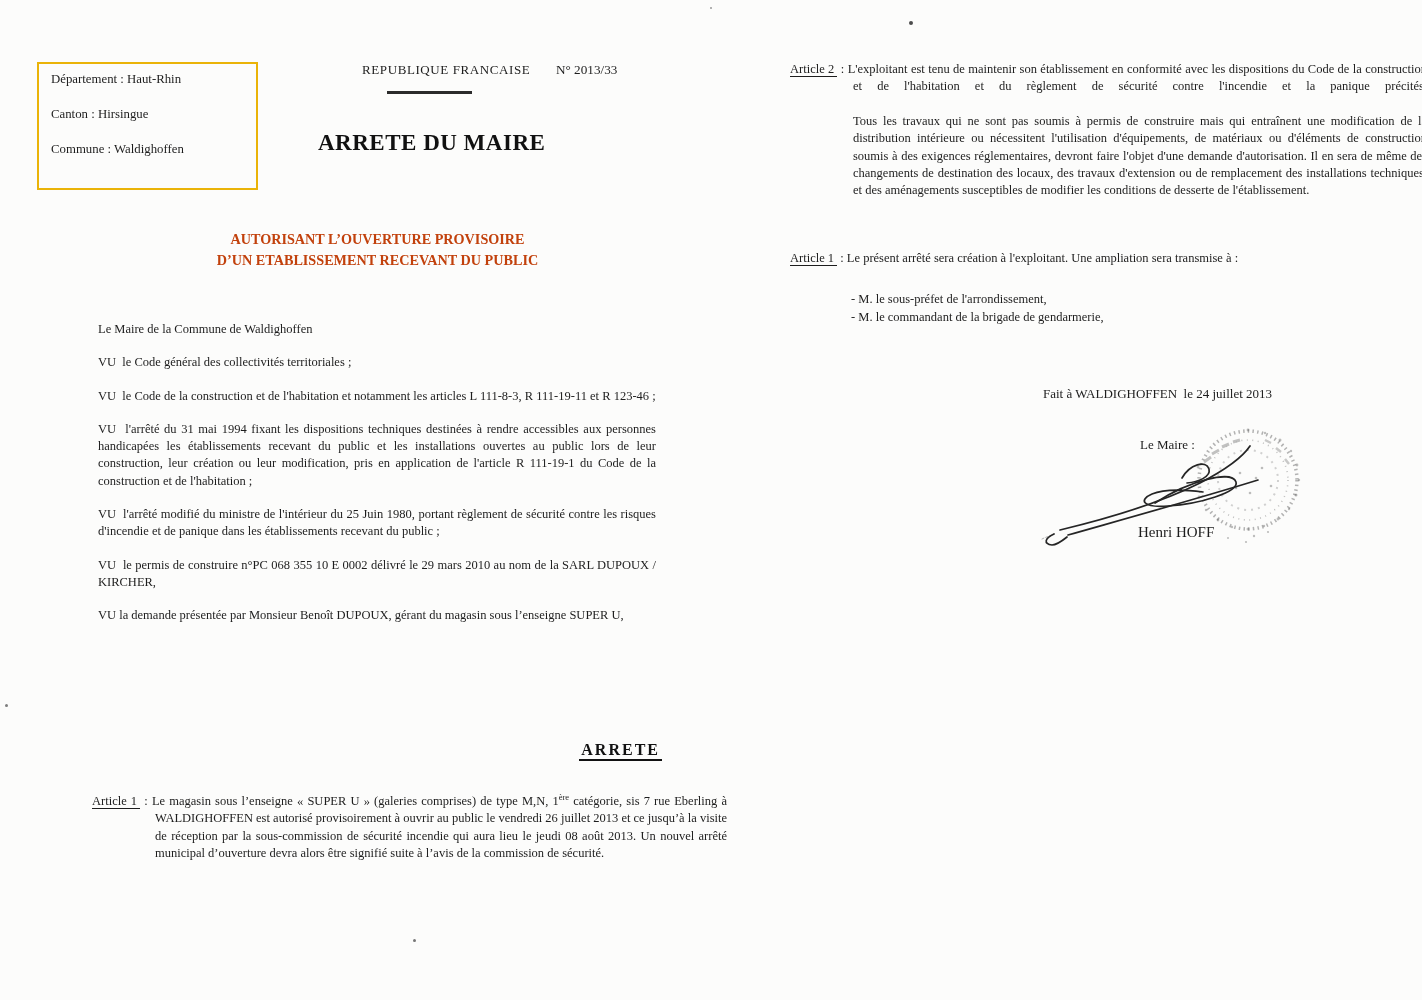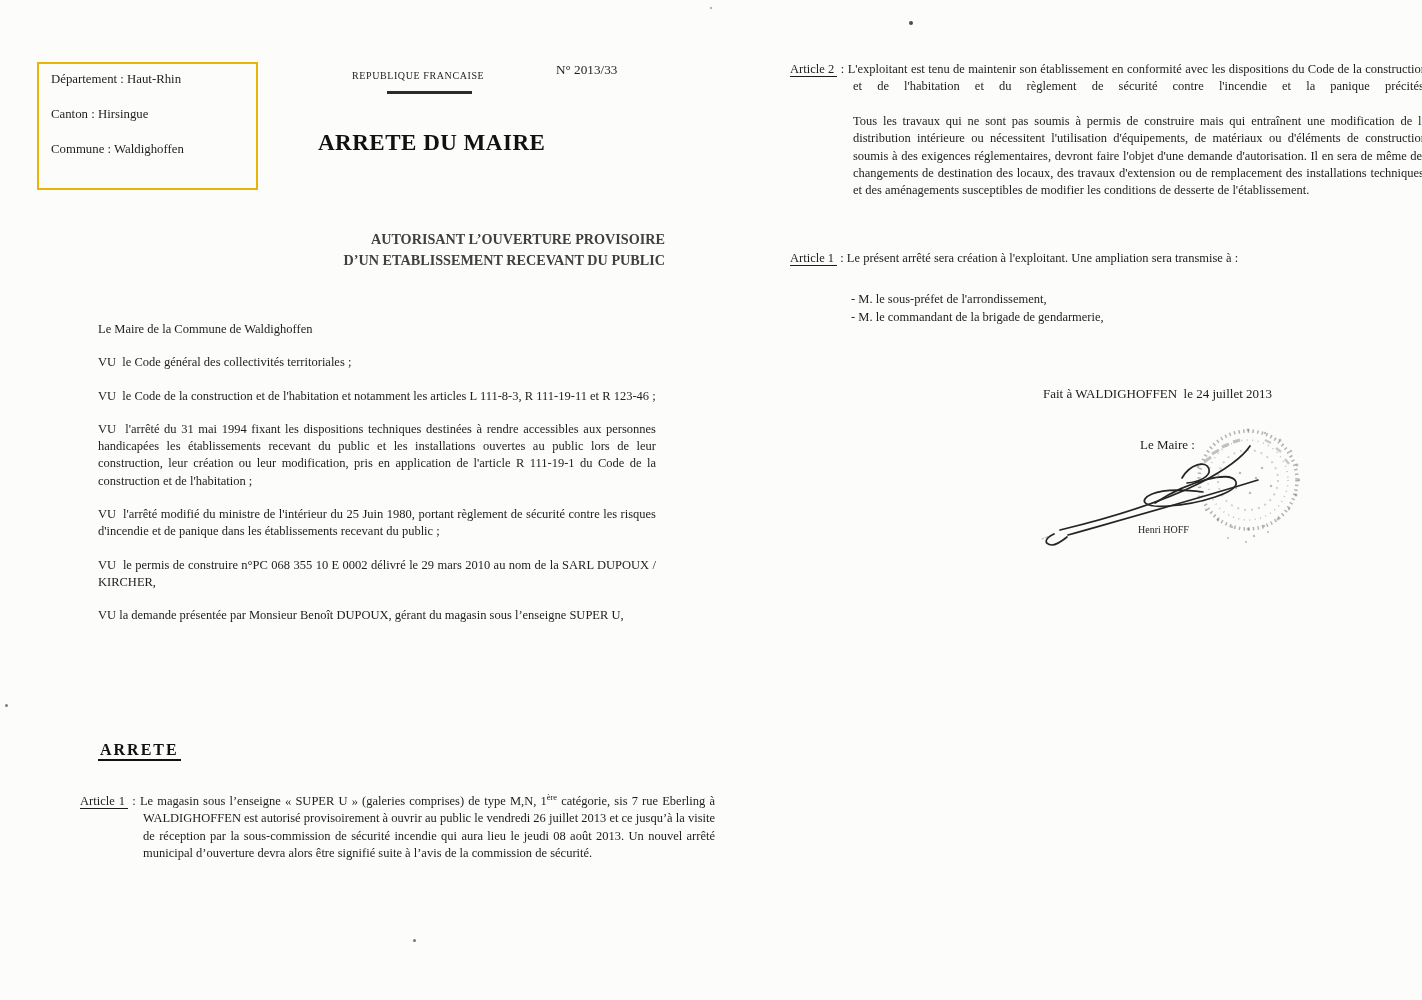--- a/index.html
+++ b/index.html
@@ -14,56 +14,56 @@
   .abs{position:absolute;}
   
   .idbox{
     left:37px;top:62px;width:199px;height:108px;
     border:2px solid #eab308;
     padding:8px 6px 8px 12px;
     font-size:12.8px;line-height:14px;
   }
   .idbox .idline{margin-bottom:21px;white-space:nowrap;}
   
-  .republique{left:352px;top:62px;font-size:10px;letter-spacing:.6px;white-space:nowrap;margin-top:8px;}
+  .republique{left:362px;top:62px;font-size:13px;letter-spacing:.6px;white-space:nowrap;}
   .numero{left:556px;top:62px;font-size:13.2px;white-space:nowrap;}
   .hrule{left:387px;top:91px;width:85px;height:3px;background:#2b2b2b;}
   .main-title{
     left:318px;top:129px;width:240px;
     font-size:24px;font-weight:bold;letter-spacing:.5px;
     white-space:nowrap;transform:scaleX(.96);transform-origin:left;
     color:#111;
   }
   .subtitle{
-    left:90px;top:229px;width:575px;text-align:right;
-    font-size:14.2px;font-weight:bold;line-height:21px;color:#404040;
+    left:90px;top:229px;width:575px;text-align:center;
+    font-size:14.2px;font-weight:bold;line-height:21px;color:#c2410c;
   }
   
   .preamble{left:82px;top:321px;width:574px;font-size:12.5px;line-height:17.3px;}
   .para{margin:0 0 16px 16px;}
   .just{text-align:justify;}
-  .decision-heading{left:98px;top:741px;width:575px;text-align:left;}
+  .decision-heading{left:87px;top:741px;width:575px;text-align:right;}
   .decision-heading .u2{
     font-size:16px;font-weight:bold;letter-spacing:2px;
     border-bottom:2.5px solid #111;padding:0 2px 1px 2px;color:#111;
   }
   .article{
     font-size:12.5px;line-height:17.3px;text-align:justify;
     padding-left:63px;text-indent:-63px;
   }
-  .a1{left:80px;top:793px;width:572px;}
+  .a1{left:92px;top:793px;width:572px;}
   .a2a{left:790px;top:61px;width:574px;text-align-last:justify;}
   .a2b{left:790px;top:113px;width:574px;text-indent:0;}
   .a3{left:790px;top:250px;width:574px;text-align:left;}
   .lbl .u{border-bottom:1.6px solid #1d1d1d;padding-right:3px;}
   sup.sup{font-size:8.5px;line-height:0;}
   .recipients{left:851px;top:291px;font-size:12.5px;line-height:17.5px;}
   .fait{left:1043px;top:386px;font-size:13px;white-space:nowrap;}
   .lemaire{left:1140px;top:437px;font-size:13px;white-space:nowrap;}
-  .henri{left:1138px;top:524px;font-size:10px;white-space:nowrap;}
+  .henri{left:1138px;top:524px;font-size:15px;white-space:nowrap;}
   .sigsvg{left:1040px;top:418px;}
   .speck{position:absolute;border-radius:50%;}
   .sp1{left:909px;top:21px;width:4px;height:4px;background:#4c4c4c;}
   .sp2{left:413px;top:939px;width:3px;height:3px;background:#767676;}
   .sp3{left:5px;top:704px;width:3px;height:3px;background:#7d7d7d;}
   .sp4{left:710px;top:7px;width:2px;height:2px;background:#9a9a9a;}
 </style>
 </head>
 <body>
 

